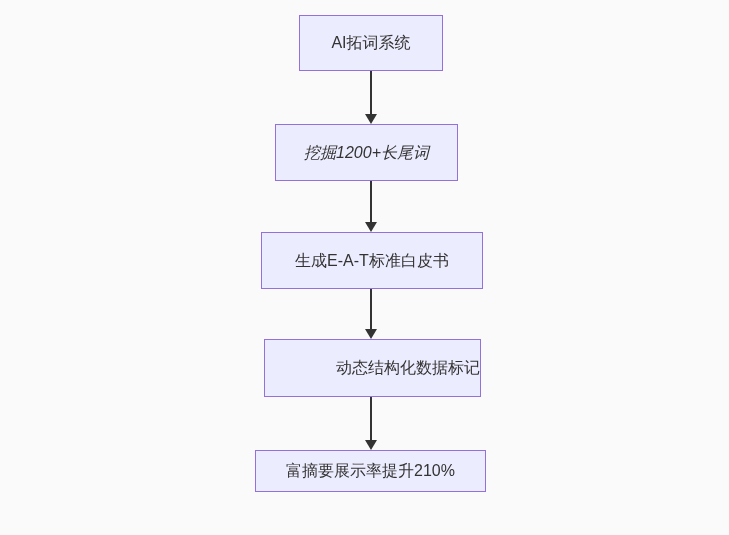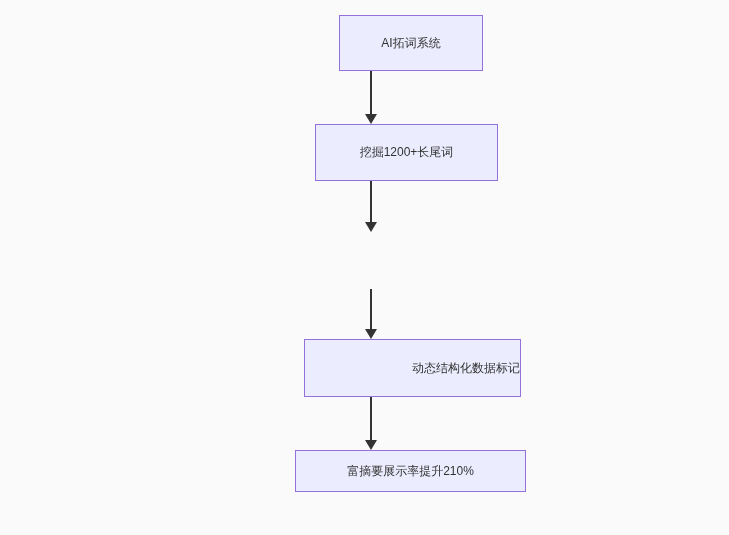--- a/index.html
+++ b/index.html
@@ -18,30 +18,29 @@
     position: relative;
     width: 729px; height: 535px;
     background: var(--bg);
     overflow: hidden;
   }
   .flow-node {
     position: absolute;
     background: var(--node-fill);
     border: 1px solid var(--node-border);
     color: var(--text-color);
-    font-size: 12px;
+    font-size: 16px;
     display: flex;
     align-items: center;
     justify-content: center;
     text-align: center;
     line-height: 1.2;
-    margin-left: 40px;
   }
   .node-1 { left: 299px; top: 15px;  width: 144px; height: 56px; }
-  .node-2 { left: 275px; top: 124px; width: 183px; height: 57px; }
+  .node-2 { left: 275px; top: 124px; width: 183px; height: 57px; font-style: italic; }
   .node-3 { left: 261px; top: 232px; width: 222px; height: 57px; }
   .node-4 { left: 264px; top: 339px; width: 217px; height: 58px; justify-content: flex-end; }
   .node-5 { left: 255px; top: 450px; width: 231px; height: 42px; }
   .flow-arrow {
     position: absolute;
     width: 14px;
     transform: translateX(-50%);
     left: 371px;
     display: flex;
     flex-direction: column;
@@ -79,20 +78,23 @@
 
   <div class="flow-node node-2">
     <span>挖掘1200+长尾词</span>
   </div>
 
   <div class="flow-arrow arrow-2">
     <div class="arrow-line"></div>
     <div class="arrow-head"></div>
   </div>
 
+  <div class="flow-node node-3">
+    <span>生成E-A-T标准白皮书</span>
+  </div>
 
   <div class="flow-arrow arrow-3">
     <div class="arrow-line"></div>
     <div class="arrow-head"></div>
   </div>
 
   <div class="flow-node node-4">
     <span>动态结构化数据标记</span>
   </div>
 

